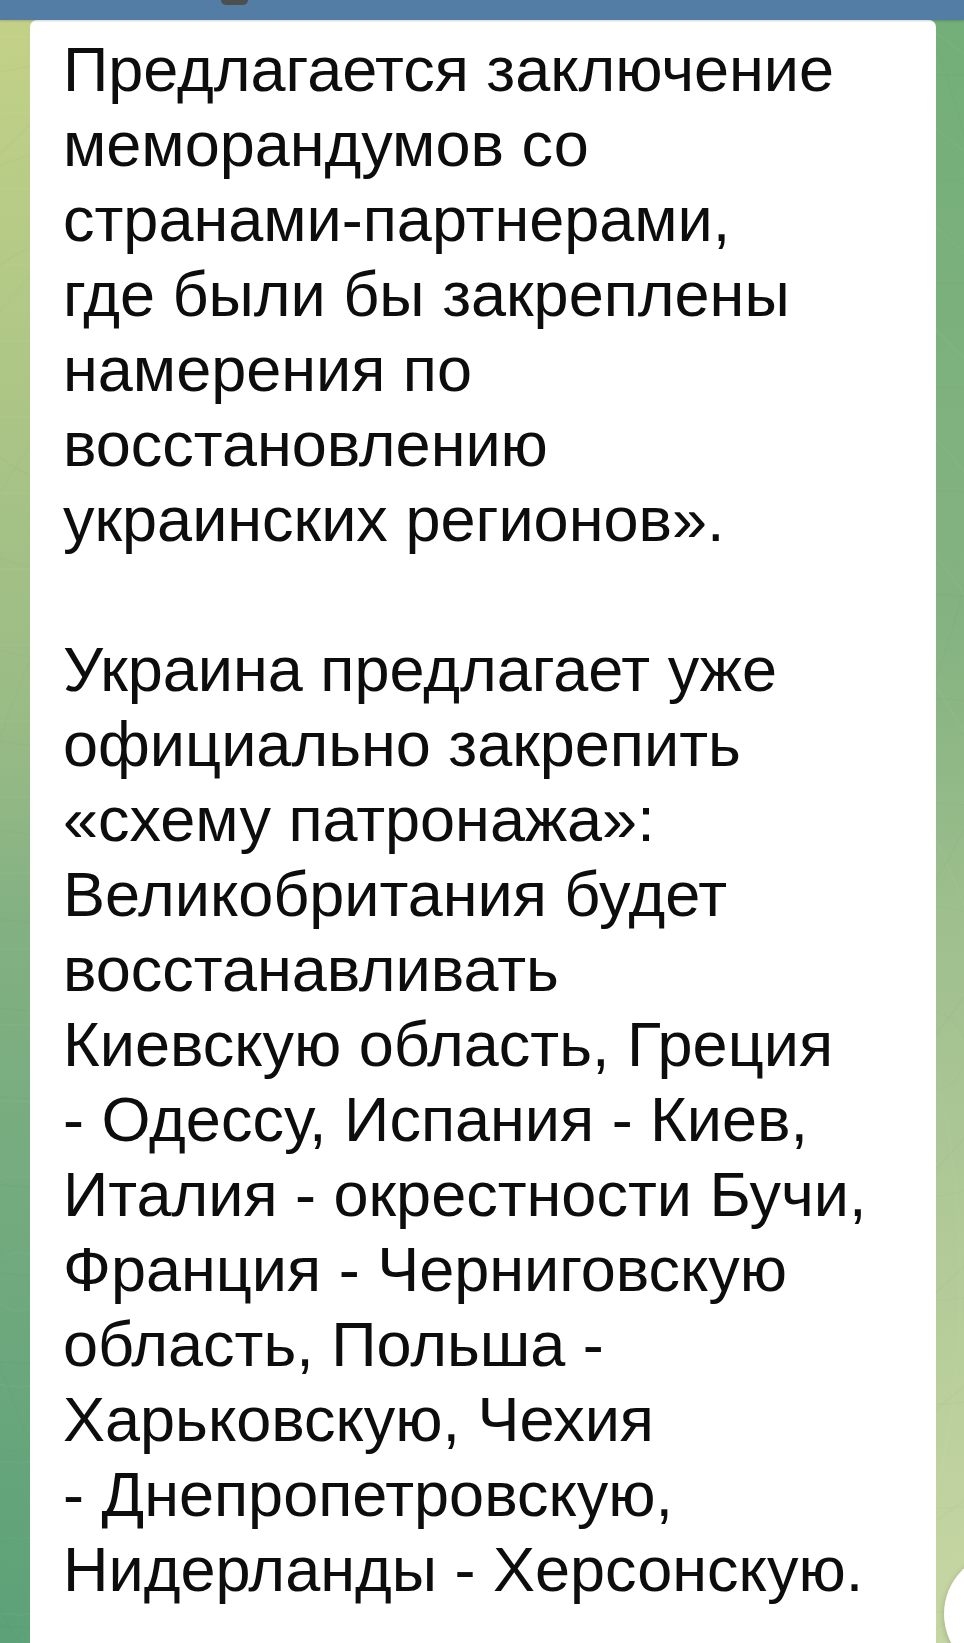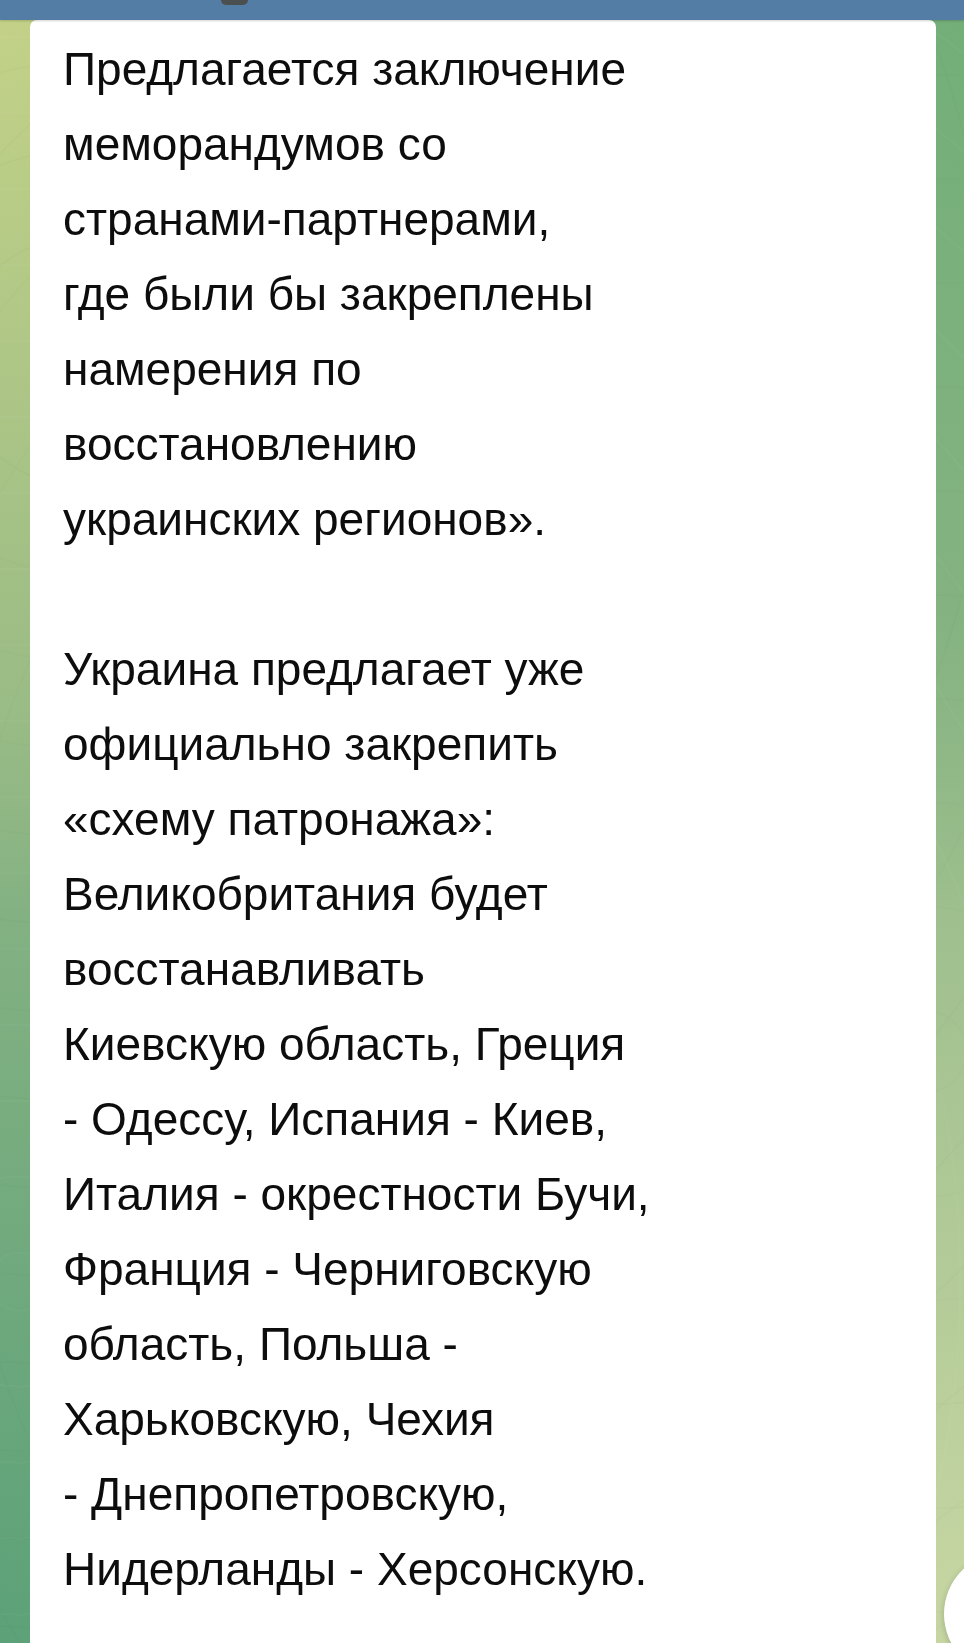--- a/index.html
+++ b/index.html
@@ -63,21 +63,21 @@
     top: 20px;
     width: 906px;
     height: 1623px;
     background: var(--bubble-bg, #ffffff);
     border-radius: 7px 7px 0 0;
     z-index: 2;
     box-sizing: border-box;
   }
   .message-text {
     padding: 12px 28px 0 33px;
-    font-size: 46px;
+    font-size: 63px;
     line-height: 75px;
     letter-spacing: 0px;
     color: var(--text-color, #0d0d0d);
     white-space: pre-line;
   }
   .scroll-fab {
     position: absolute;
     left: 944px;
     top: 1552px;
     width: 124px;

